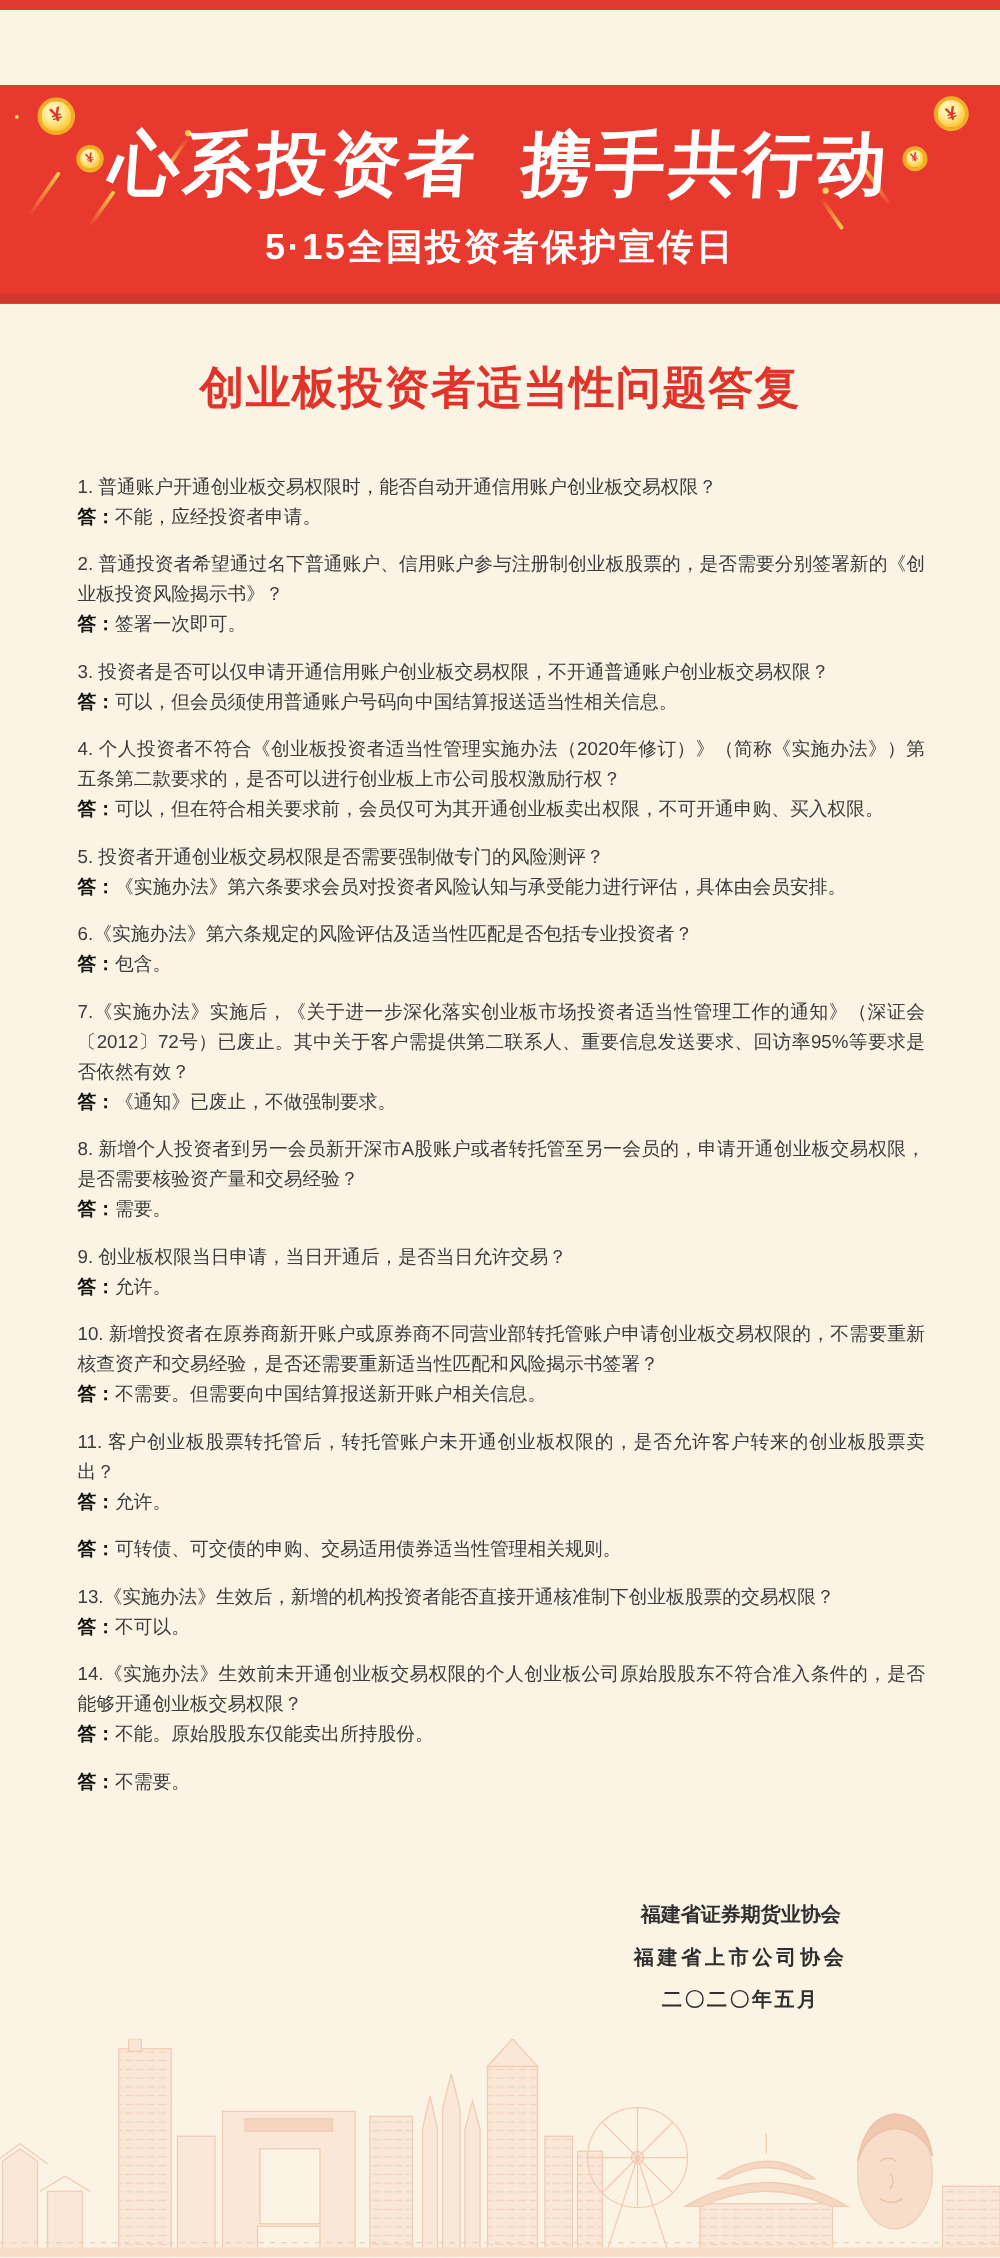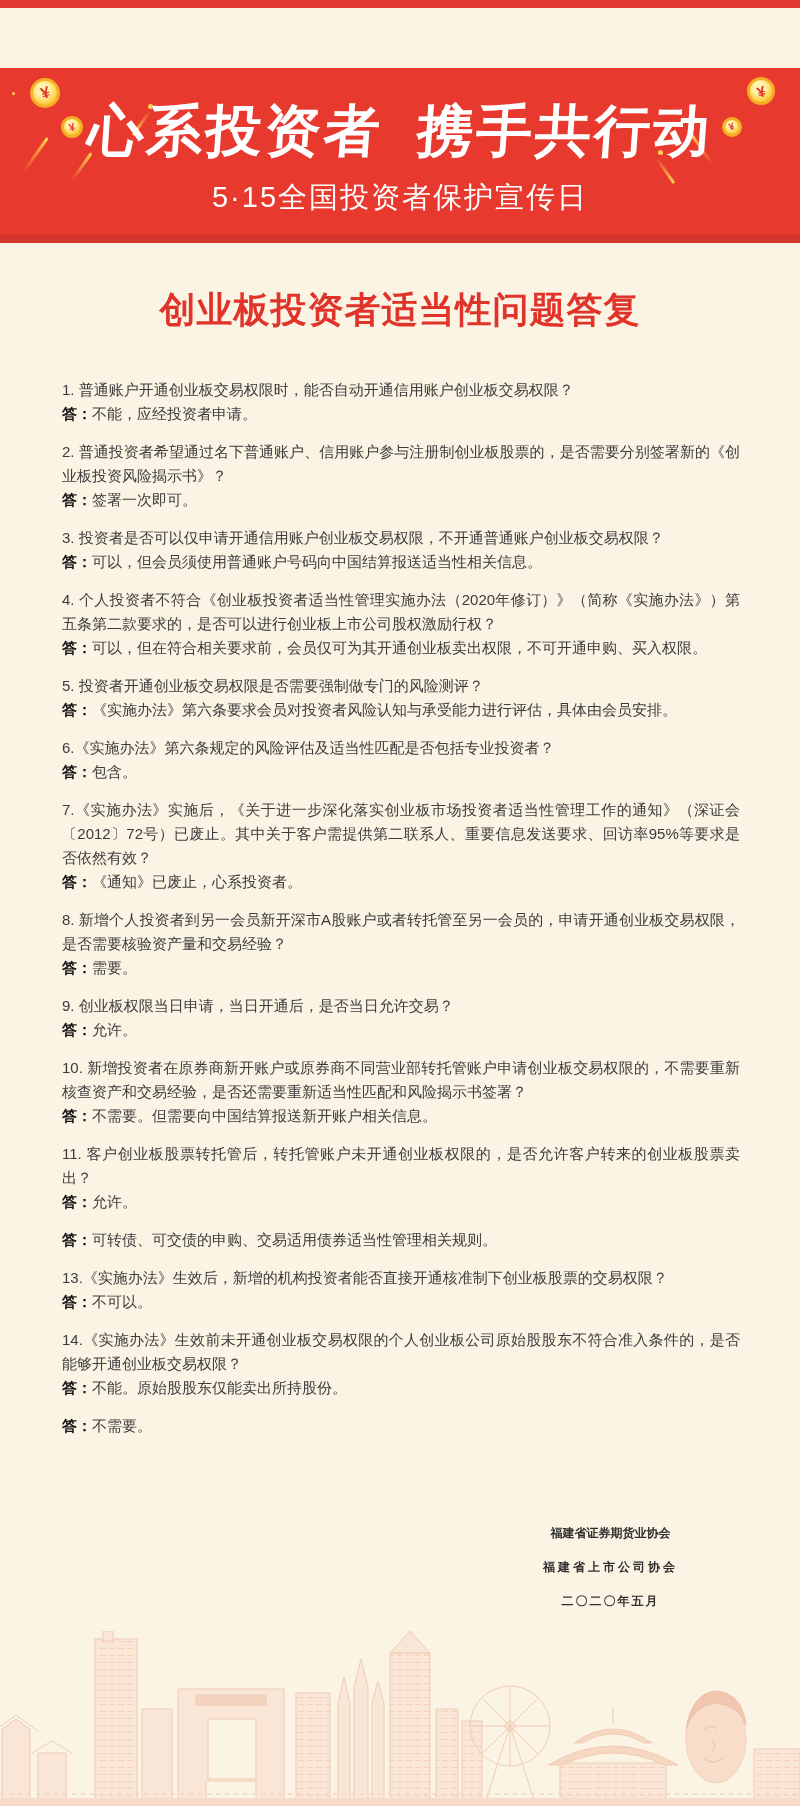--- a/index.html
+++ b/index.html
@@ -10,21 +10,21 @@
   }
   .topbar{position:absolute;top:0;left:0;width:800px;height:8px;background:#e23a30;}
   .banner{position:absolute;top:68px;left:0;width:800px;height:167px;background:#e8392e;border-bottom:8px solid #d2362d;}
   .banner-title{
     position:absolute;top:26px;left:0;width:100%;text-align:center;
     color:#ffffff;font-size:56px;font-weight:900;letter-spacing:3px;word-spacing:16px;
     transform:skewX(-4deg);white-space:nowrap;
   }
   .banner-sub{
     position:absolute;top:110px;left:0;width:100%;text-align:center;
-    color:#ffffff;font-size:29px;font-weight:normal;letter-spacing:2px;
+    color:#ffffff;font-size:29px;font-weight:bold;letter-spacing:2px;
   }
   .coin{
     position:absolute;border-radius:50%;
     background:radial-gradient(circle at 42% 36%, #fff3ae 0 30%, #ffd34e 62%, #f2ab27 100%);
     border:3px solid #f3ae26;color:#e0352c;font-weight:bold;
     display:flex;align-items:center;justify-content:center;line-height:1;
   }
   .coin span{transform:rotate(-18deg);}
   .streak{position:absolute;width:3px;border-radius:2px;background:linear-gradient(to bottom,#ffd34e,rgba(255,211,78,0));}
   .dot{position:absolute;width:5px;height:5px;border-radius:50%;background:#ffd34e;}
@@ -33,21 +33,21 @@
     color:#e0342b;font-size:36px;font-weight:bold;letter-spacing:1px;
   }
   .qa{
     position:absolute;top:378px;left:62px;width:678px;
     color:#3c3c3c;font-size:15px;line-height:24px;text-align:justify;
   }
   .qa-item{margin-bottom:14px;}
   .qa-item .ans b{color:#151515;font-weight:bold;}
   .footer{
     position:absolute;top:1516px;right:122px;text-align:center;
-    color:#2f2f2f;font-size:12px;line-height:34px;font-weight:bold;
+    color:#2f2f2f;font-size:16px;line-height:34px;font-weight:bold;
   }
   .footer .org2{letter-spacing:3px;font-family:Liberation Serif, serif;}
   .footer .date{letter-spacing:2px;}
   .skyline{position:absolute;left:0;bottom:0;width:800px;height:175px;}
 </style>
 </head>
 <body>
 
 <div class="page">
 
@@ -102,21 +102,21 @@
     <div class="qa-item">
       <div class="q">5. 投资者开通创业板交易权限是否需要强制做专门的风险测评？</div>
       <div class="ans"><b>答：</b><span>《实施办法》第六条要求会员对投资者风险认知与承受能力进行评估，具体由会员安排。</span></div>
     </div>
     <div class="qa-item">
       <div class="q">6.《实施办法》第六条规定的风险评估及适当性匹配是否包括专业投资者？</div>
       <div class="ans"><b>答：</b><span>包含。</span></div>
     </div>
     <div class="qa-item">
       <div class="q">7.《实施办法》实施后，《关于进一步深化落实创业板市场投资者适当性管理工作的通知》（深证会〔2012〕72号）已废止。其中关于客户需提供第二联系人、重要信息发送要求、回访率95%等要求是否依然有效？</div>
-      <div class="ans"><b>答：</b><span>《通知》已废止，心系投资者。</span></div>
+      <div class="ans"><b>答：</b><span>《通知》已废止，不做强制要求。</span></div>
     </div>
     <div class="qa-item">
       <div class="q">8. 新增个人投资者到另一会员新开深市A股账户或者转托管至另一会员的，申请开通创业板交易权限，是否需要核验资产量和交易经验？</div>
       <div class="ans"><b>答：</b><span>需要。</span></div>
     </div>
     <div class="qa-item">
       <div class="q">9. 创业板权限当日申请，当日开通后，是否当日允许交易？</div>
       <div class="ans"><b>答：</b><span>允许。</span></div>
     </div>
     <div class="qa-item">

